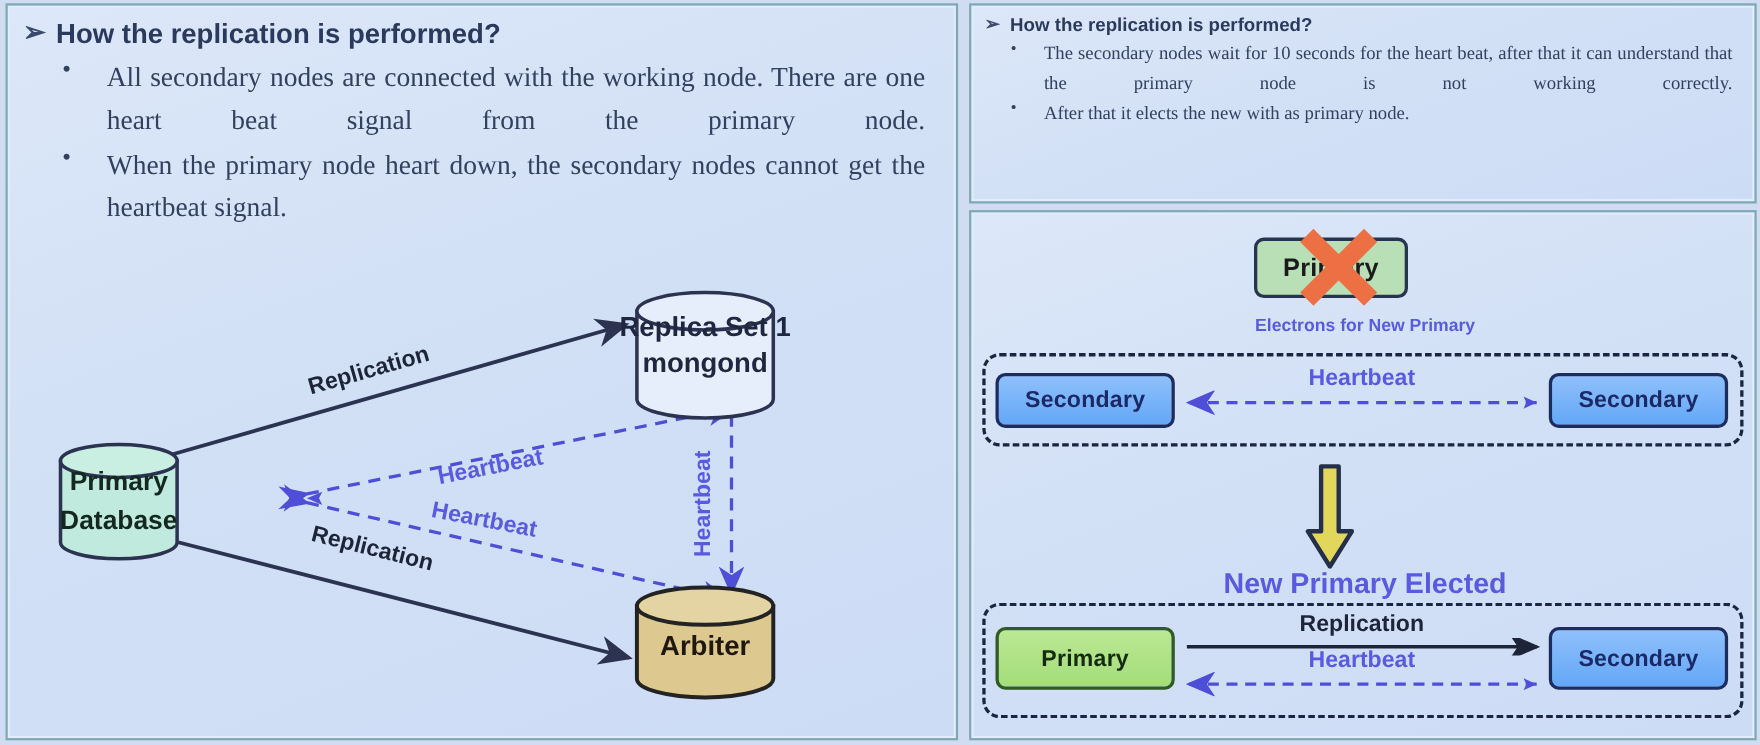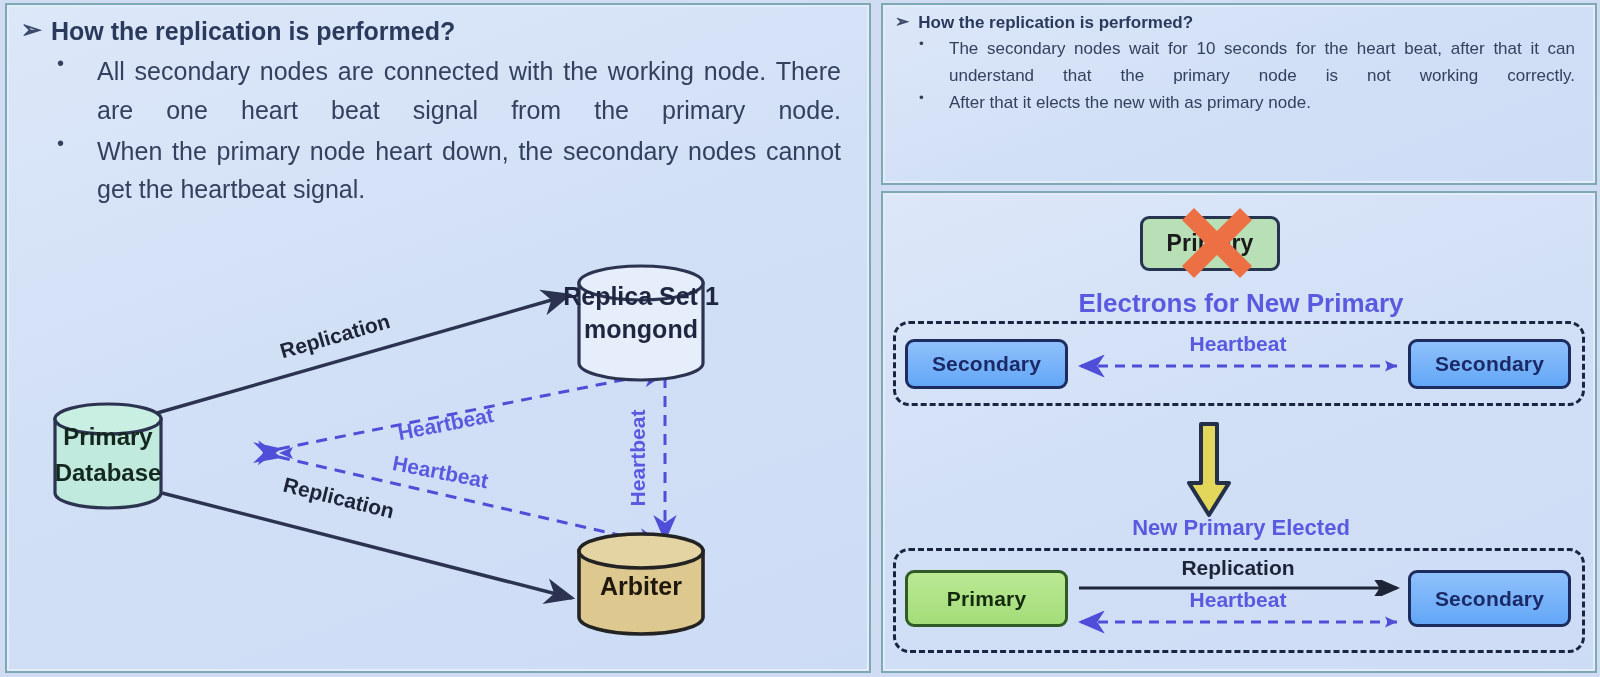--- a/index.html
+++ b/index.html
@@ -36,21 +36,21 @@
   .heading .arrow-glyph{color:#3b4a6b;line-height:1;}
   .bullet-list{list-style:none;margin:0;padding:0;}
   .bullet-list li{
     display:flex;align-items:flex-start;
     color:#33415e;
     text-align:justify;
   }
   .bullet-list li .dot{
     flex:0 0 auto;color:#33415e;font-size:0.8em;line-height:1.15;
   }
-  .bullet-list li .txt{flex:1 1 auto;text-align:justify;text-align-last:justify;}
+  .bullet-list li .txt{flex:1 1 auto;text-align:justify;text-align-last:justify;font-family:Liberation Serif, serif;}
   .bullet-list li.lastline .txt{text-align-last:left;}
 
   
   #left-panel .heading{font-size:25px;margin:12px 0 0 14px;}
   #left-panel .bullet-list{margin:6px 0 0 44px;width:790px;font-size:25px;line-height:1.55;}
   #left-panel .bullet-list li{margin-bottom:2px;}
   #left-panel .bullet-list li .dot{width:40px;text-align:left;padding-left:6px;}
 
   
   #right-top-panel .heading{font-size:17px;margin:8px 0 0 12px;}
@@ -197,21 +197,21 @@
       <span>Primary</span>
     </div>
 
     <svg style="position:absolute;left:292px;top:8px;width:84px;height:84px;" viewBox="0 0 84 84">
       <g stroke="#ec7044" stroke-width="17" stroke-linecap="butt">
         <line x1="13" y1="13" x2="71" y2="71"></line>
         <line x1="71" y1="13" x2="13" y2="71"></line>
       </g>
     </svg>
 
-    <div class="lbl lbl-blue" style="left:0;top:95px;width:716px;text-align:center;font-size:26px;">Electrons for New Primary</div>
+    <div class="lbl lbl-blue" style="left:0;top:95px;width:716px;text-align:center;font-size:16px;">Electrons for New Primary</div>
 
     <div class="dashed-group" style="left:10px;top:128px;width:692px;height:85px;"></div>
 
     <div class="node-box node-secondary" style="left:22px;top:146px;width:163px;height:50px;font-size:21px;">
       <span>Secondary</span>
     </div>
 
     <div class="node-box node-secondary" style="left:525px;top:146px;width:163px;height:50px;font-size:21px;">
       <span>Secondary</span>
     </div>
@@ -225,21 +225,21 @@
         </marker>
       </defs>
       <line x1="326" y1="11" x2="10" y2="11" stroke="#4e4ed8" stroke-width="3" stroke-dasharray="10 7" marker-end="url(#hbL)"></line>
       <path d="M326,11 l-12,-5.5 l2.6,5.5 l-2.6,5.5 Z" fill="#4e4ed8"></path>
     </svg>
 
     <svg style="position:absolute;left:303px;top:228px;width:46px;height:98px;" viewBox="0 0 46 98">
       <path d="M15,3 L31,3 L31,62 L43,62 L23,94 L3,62 L15,62 Z" fill="#e3d75b" stroke="#243049" stroke-width="4" stroke-linejoin="round"></path>
     </svg>
 
-    <div class="lbl lbl-blue" style="left:0;top:322px;width:716px;text-align:center;font-size:22px;">New Primary Elected</div>
+    <div class="lbl lbl-blue" style="left:0;top:322px;width:716px;text-align:center;font-size:26px;">New Primary Elected</div>
 
     <div class="dashed-group" style="left:10px;top:355px;width:692px;height:105px;"></div>
 
     <div class="node-box node-primary-green" style="left:22px;top:377px;width:163px;height:57px;font-size:21px;">
       <span>Primary</span>
     </div>
 
     <div class="node-box node-secondary" style="left:525px;top:377px;width:163px;height:57px;font-size:21px;">
       <span>Secondary</span>
     </div>

